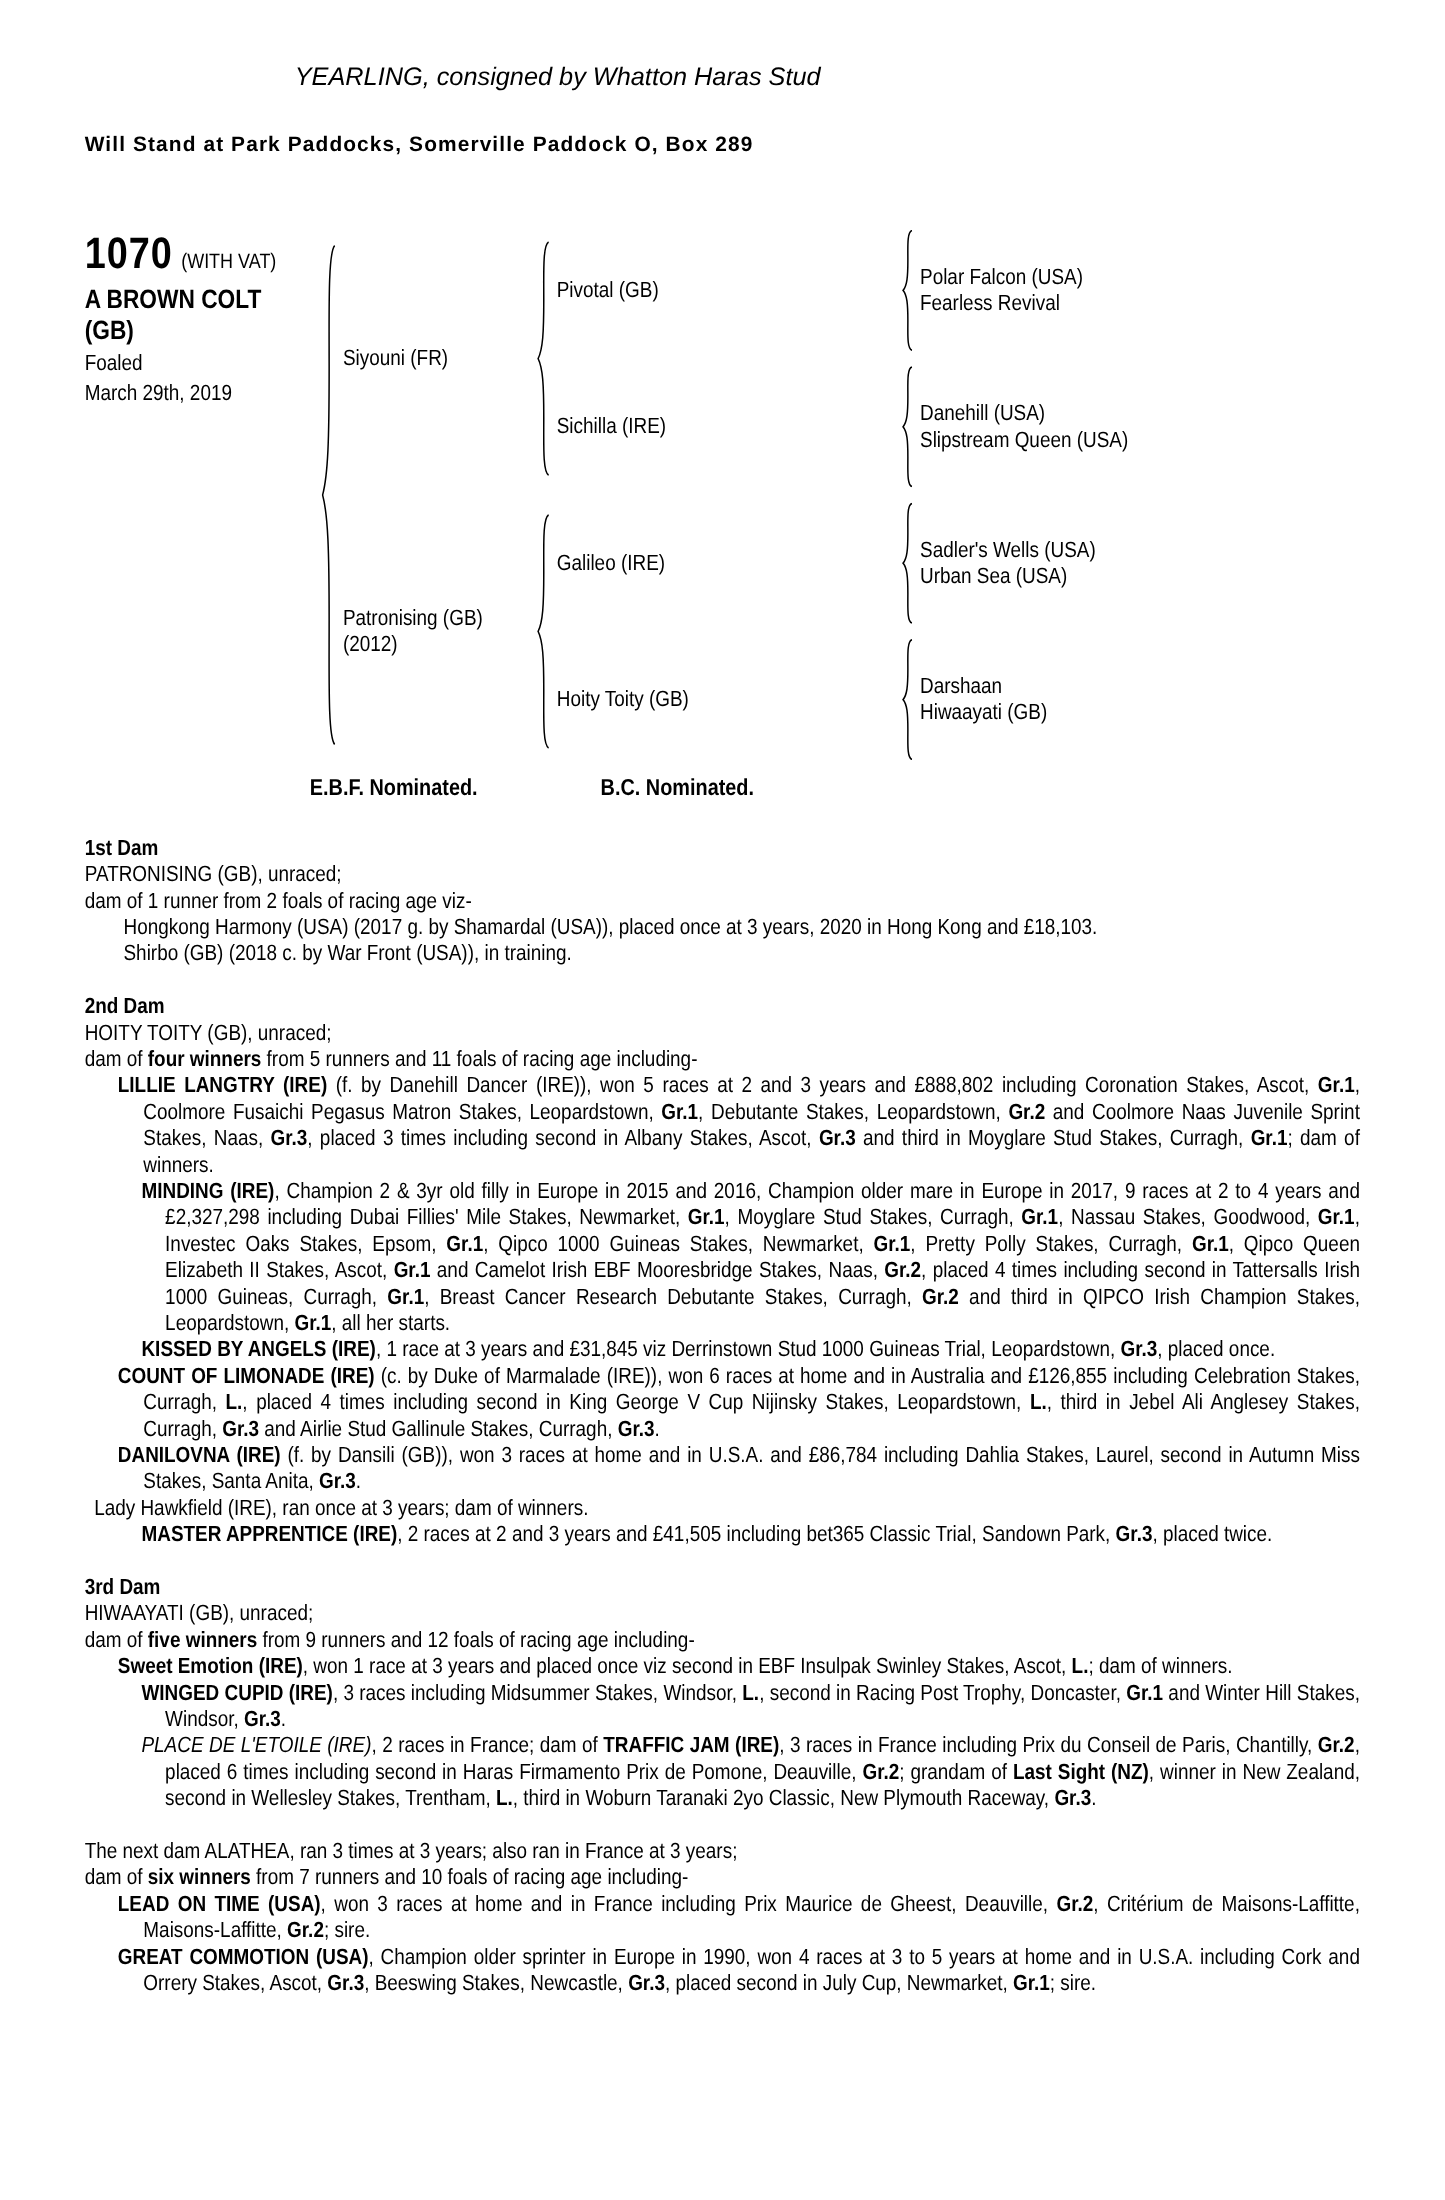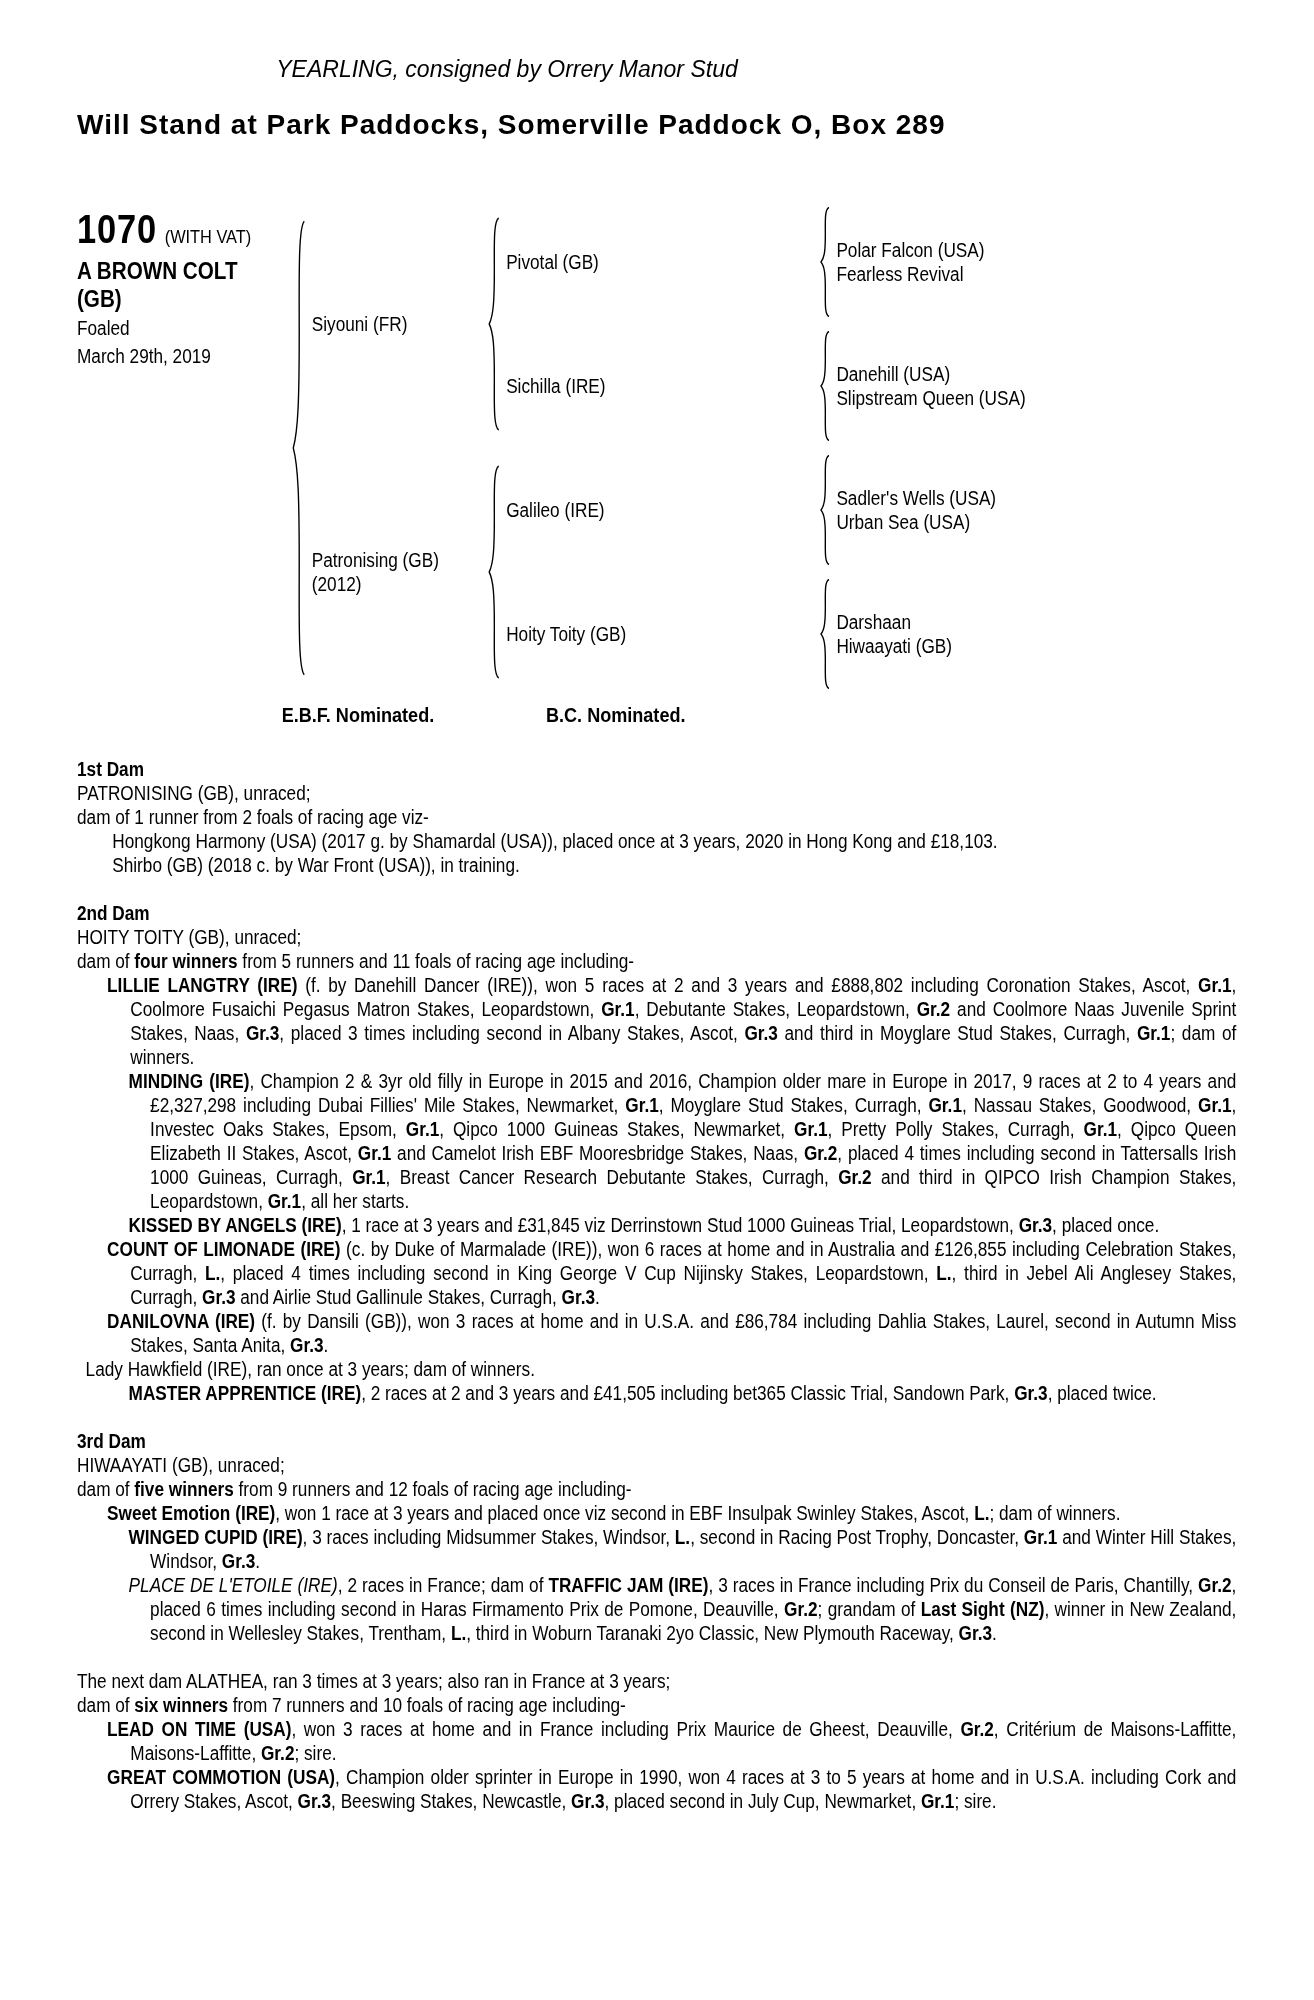--- a/index.html
+++ b/index.html
@@ -8,21 +8,21 @@
     background:#ffffff;color:#000;
     font-family:"Liberation Sans", sans-serif;
     -webkit-font-smoothing:antialiased;
   }
   .page{padding:0 77px;}
   .consign{
     margin-top:56px;font-style:italic;font-size:23px;
     text-align:center;padding-right:300px;
   }
   .stand{
-    margin-top:26px;font-weight:bold;font-size:28px;letter-spacing:1px;
+    margin-top:38px;font-weight:bold;font-size:19px;letter-spacing:1px;
   }
   
   .scalewrap{
     transform:scaleX(0.86);transform-origin:0 0;width:1348px;
     font-size:20px;line-height:24px;
   }
   .b{font-weight:bold;}
   .i{font-style:italic;}
 
   
@@ -65,21 +65,21 @@
 <body>
 
 <svg width="0" height="0" style="position:absolute">
   <defs>
     <path id="bracePath" d="M9.5,0.5 C4.8,2 5.6,13 5.6,25 C5.6,39 4.8,46 1,50 C4.8,54 5.6,61 5.6,75 C5.6,87 4.8,98 9.5,99.5" fill="none" stroke="#000" stroke-width="1.6" vector-effect="non-scaling-stroke"></path>
   </defs>
 </svg>
 
 <div class="page">
 
-  <div class="consign">YEARLING, consigned by Orrery Manor Stud</div>
+  <div class="consign">YEARLING, consigned by Whatton Haras Stud</div>
   <div class="stand">Will Stand at Park Paddocks, Somerville Paddock O, Box 289</div>
 
   <div class="scalewrap">
 
     <div class="pedigree">
 
       <div class="lot-col">
         <div class="lot-line">
           <span class="lot-num">1070</span>
           <span class="vat">(WITH VAT)</span>

